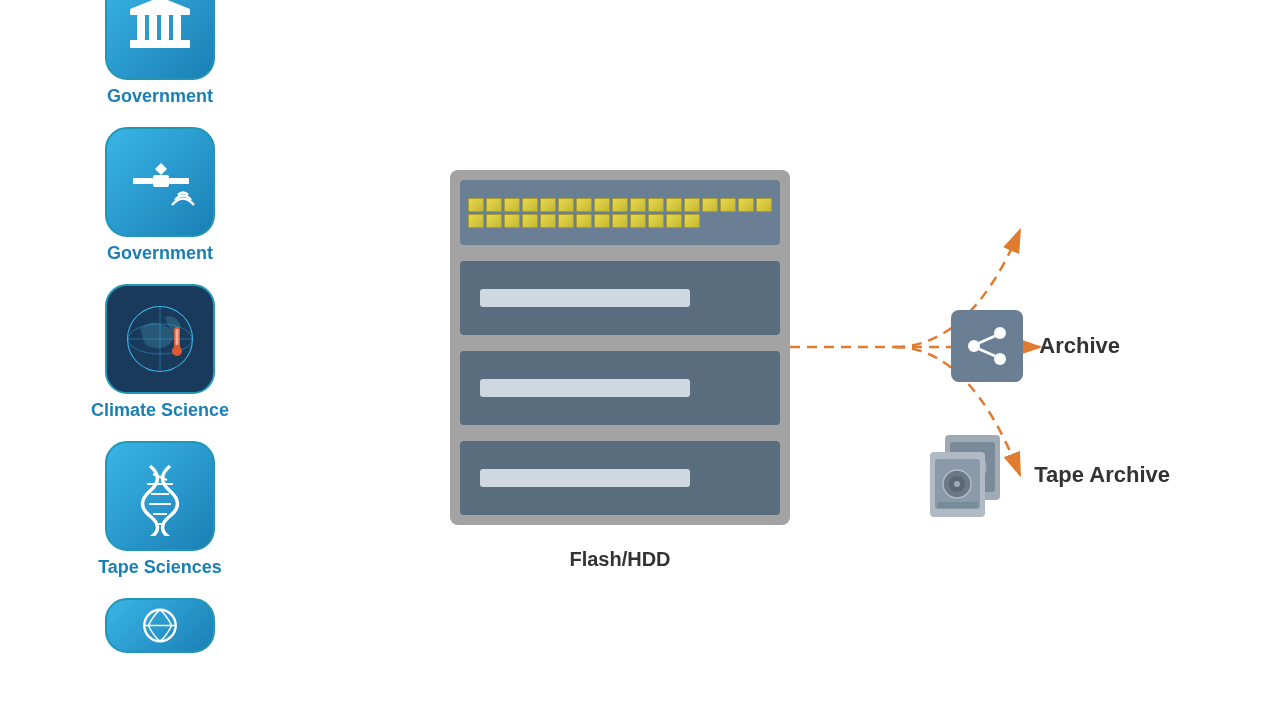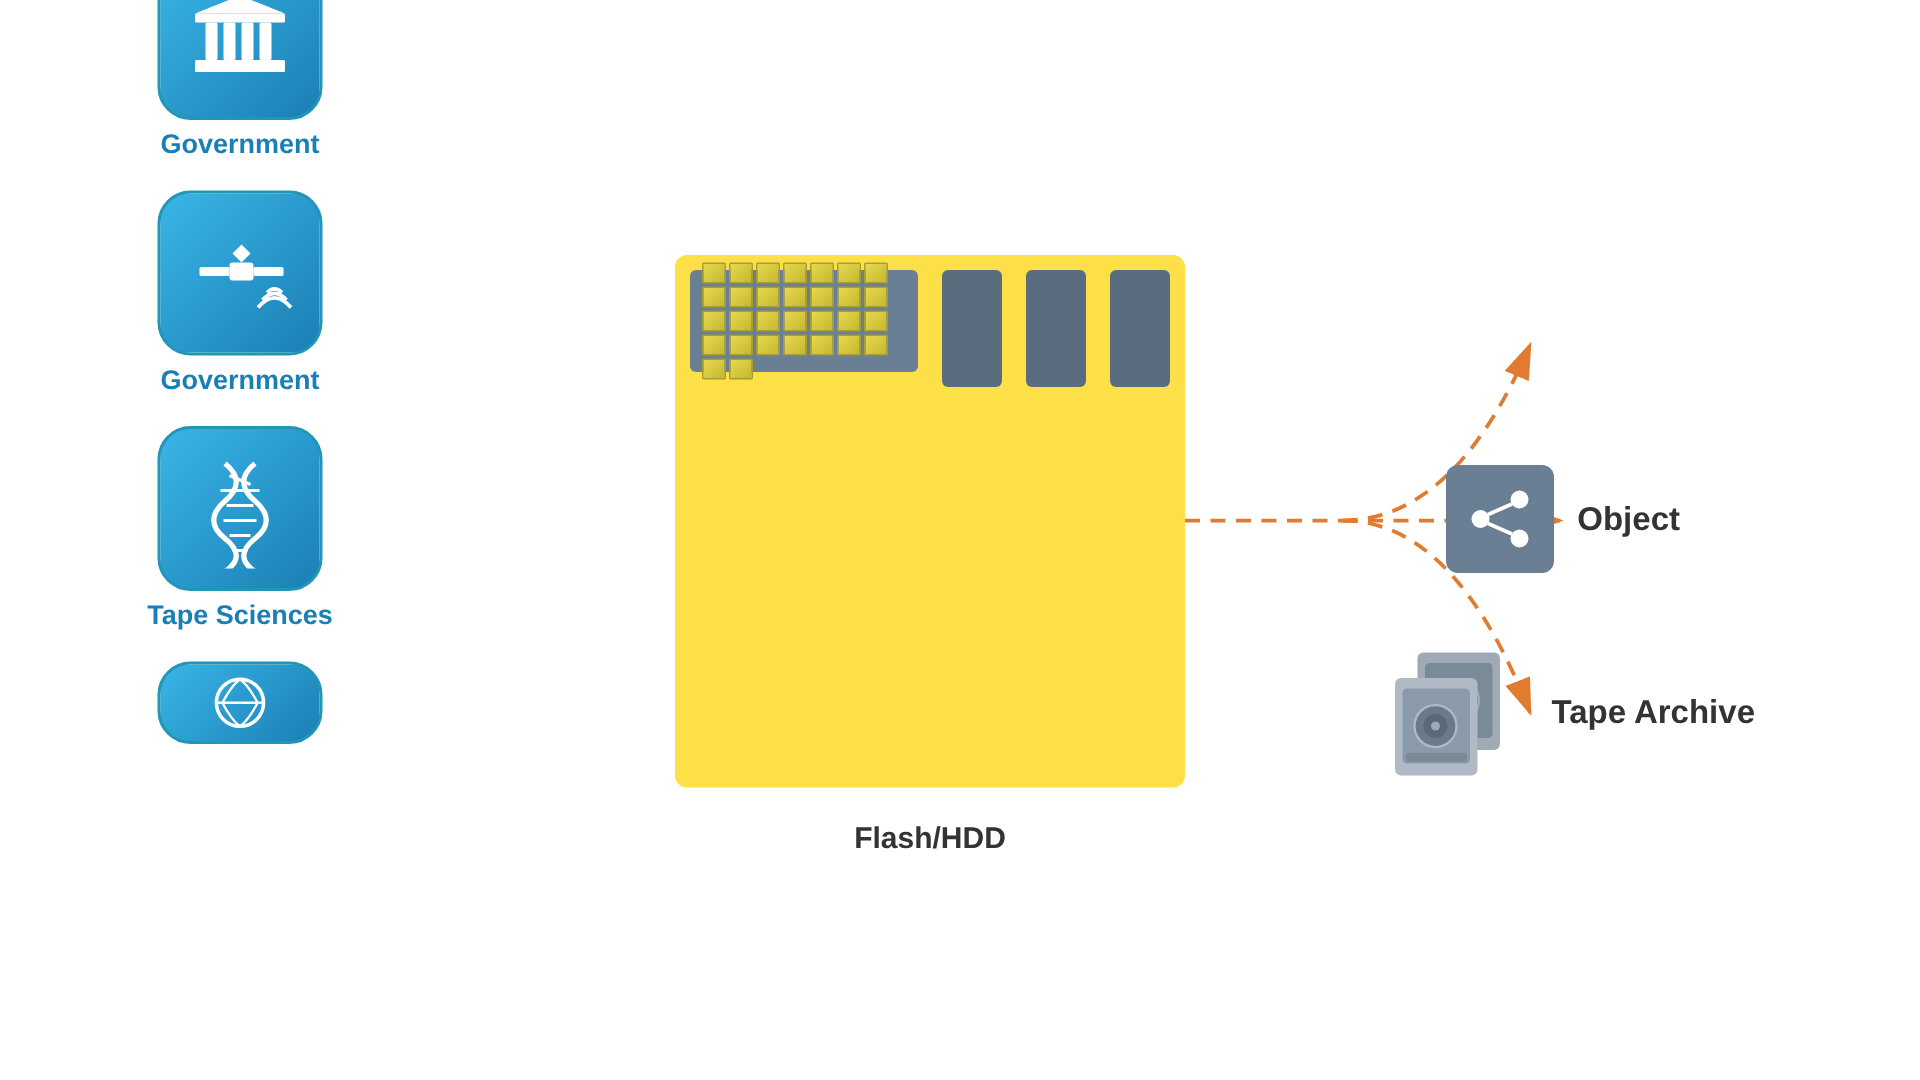--- a/index.html
+++ b/index.html
@@ -80,25 +80,25 @@
       height: 720px;
     }
 
     
     .server-box {
       position: absolute;
       left: 130px;
       top: 170px;
       width: 340px;
       height: 355px;
-      background: #fde047;
+      background: #a3a3a3;
       border-radius: 8px;
       padding: 10px;
       display: flex;
-      flex-direction: row;
+      flex-direction: column;
       gap: 16px;
     }
 
     .server-top-panel {
       background: #6a7f94;
       border-radius: 4px;
       height: 68px;
       display: flex;
       align-items: center;
       justify-content: center;
@@ -248,20 +248,41 @@
         <path d="M55 50 Q60 45 65 50" stroke="white" stroke-width="2.5" fill="none"></path>
         <path d="M52 55 Q60 46 68 55" stroke="white" stroke-width="2.5" fill="none"></path>
         <path d="M49 60 Q60 47 71 60" stroke="white" stroke-width="2.5" fill="none"></path>
 
         <polygon points="38,18 44,24 38,30 32,24" fill="white"></polygon>
       </svg>
     </div>
     <span class="sidebar-label">Government</span>
   </div>
 
+  <div class="sidebar-item" style="margin-top: 10px;">
+    <div class="icon-wrapper climate">
+
+      <svg width="80" height="80" viewBox="0 0 80 80">
+        <circle cx="40" cy="40" r="32" fill="none" stroke="#3ab5e6" stroke-width="2"></circle>
+        <circle cx="40" cy="40" r="32" fill="#1a3a5c"></circle>
+
+        <path d="M20 30 Q30 20 40 25 Q50 28 55 35 Q52 45 45 48 Q35 52 25 45 Z" fill="#2a6080" opacity="0.8"></path>
+        <path d="M45 18 Q55 15 60 25 Q62 32 55 35 Q48 30 45 18Z" fill="#2a6080" opacity="0.8"></path>
+
+        <ellipse cx="40" cy="40" rx="32" ry="15" fill="none" stroke="#3ab5e6" stroke-width="1" opacity="0.4"></ellipse>
+        <line x1="8" y1="40" x2="72" y2="40" stroke="#3ab5e6" stroke-width="1" opacity="0.4"></line>
+        <line x1="40" y1="8" x2="40" y2="72" stroke="#3ab5e6" stroke-width="1" opacity="0.4"></line>
+
+        <rect x="54" y="28" width="6" height="22" rx="3" fill="#e05a30"></rect>
+        <circle cx="57" cy="52" r="5" fill="#e05a30"></circle>
+        <rect x="55.5" y="30" width="3" height="16" rx="1" fill="white" opacity="0.5"></rect>
+      </svg>
+    </div>
+    <span class="sidebar-label">Climate Science</span>
+  </div>
 
   <div class="sidebar-item" style="margin-top: 10px;">
     <div class="icon-wrapper life">
       <svg width="70" height="80" viewBox="0 0 70 80">
 
         <path d="M25 10 Q40 22 25 35 Q10 48 25 60 Q40 72 25 82" stroke="white" stroke-width="3.5" fill="none"></path>
         <path d="M45 10 Q30 22 45 35 Q60 48 45 60 Q30 72 45 82" stroke="white" stroke-width="3.5" fill="none"></path>
 
         <line x1="28" y1="18" x2="42" y2="24" stroke="white" stroke-width="2"></line>
         <line x1="22" y1="28" x2="48" y2="28" stroke="white" stroke-width="2"></line>
@@ -357,21 +378,21 @@
     <div class="object-icon">
       <svg width="50" height="50" viewBox="0 0 50 50">
 
         <circle cx="38" cy="12" r="6" fill="white"></circle>
         <circle cx="38" cy="38" r="6" fill="white"></circle>
         <circle cx="12" cy="25" r="6" fill="white"></circle>
         <line x1="17" y1="22" x2="33" y2="15" stroke="white" stroke-width="2.5"></line>
         <line x1="17" y1="28" x2="33" y2="35" stroke="white" stroke-width="2.5"></line>
       </svg>
     </div>
-    <span class="dest-label">Object</span>
+    <span class="dest-label">Archive</span>
   </div>
 
   <div class="dest-tape">
     <div class="tape-icon">
       <svg width="85" height="95" viewBox="0 0 85 95">
 
         <rect x="20" y="5" width="55" height="65" rx="4" fill="#a0aab5"></rect>
         <rect x="25" y="12" width="45" height="50" rx="3" fill="#7a8a99"></rect>
         <circle cx="47" cy="37" r="14" fill="#5a6878" stroke="#a0aab5" stroke-width="1.5"></circle>
         <circle cx="47" cy="37" r="8" fill="#4a5868"></circle>

